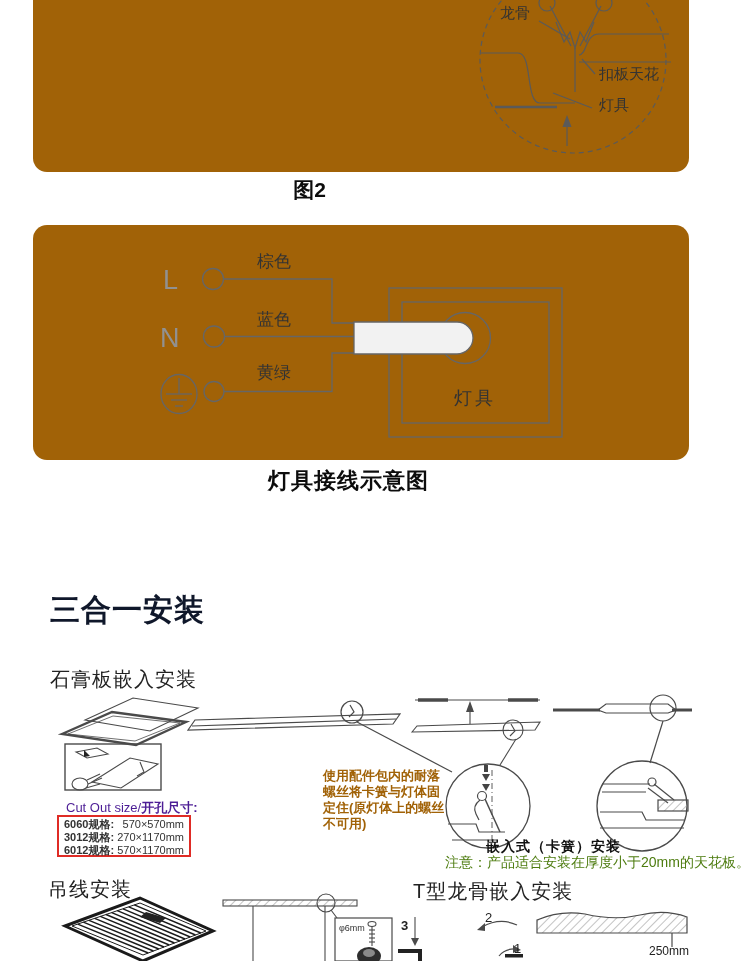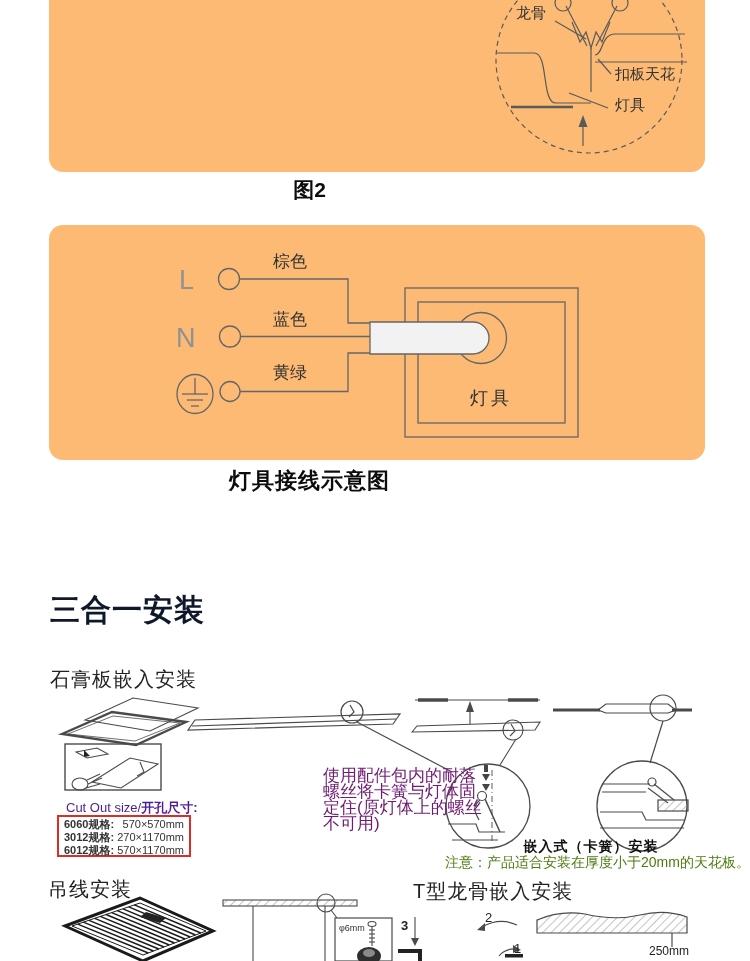--- a/index.html
+++ b/index.html
@@ -1,37 +1,37 @@
 <!DOCTYPE html>
 <html><head>
 <meta charset="utf-8">
 <style>
   html,body{margin:0;padding:0;background:#fff;}
   .canvas{position:relative;width:750px;height:961px;background:#fff;overflow:hidden;
           font-family:"Liberation Sans","DejaVu Sans",sans-serif;color:#111;}
-  .panel{position:absolute;left:49px;width:656px;background:#fdba74;}
+  .panel{position:absolute;left:33px;width:656px;background:#a16207;}
   .panel1{top:0;height:172px;border-radius:0 0 14px 14px;}
   .panel2{top:225px;height:235px;border-radius:14px;}
   .panel svg{position:absolute;left:0;top:0;}
   .caption{position:absolute;left:0;width:619px;text-align:center;font-weight:700;color:#0c0c0c;}
   .cap-fig2{top:176px;font-size:21px;}
-  .cap-wiring{top:466px;font-size:22px;letter-spacing:1px;}
+  .cap-wiring{top:466px;font-size:22px;letter-spacing:1px;padding-left:39px;}
   .main-title{position:absolute;left:50px;top:590px;font-size:30px;font-weight:700;color:#0f172a;letter-spacing:1px;}
   .sec-h{position:absolute;font-size:20px;font-weight:400;color:#222;letter-spacing:1px;}
   .h-gypsum{left:50px;top:666px;}
   .h-susp{left:48px;top:876px;}
   .h-tbar{left:413px;top:878px;}
   .cutout-title{position:absolute;left:66px;top:799px;font-size:13px;color:#4c1d95;}
   .cutout-title .zh{font-weight:700;}
   .cutout-box{position:absolute;left:57px;top:815px;width:134px;height:42px;border:2px solid #df2b25;
               padding:1px 5px 0 5px;box-sizing:border-box;}
   .cutout-row{display:flex;justify-content:space-between;font-size:11px;line-height:13px;color:#333;}
   .cutout-row .spec{font-weight:600;text-align:right;}
-  .screw-note{position:absolute;left:323px;top:768px;font-size:17px;line-height:16px;font-weight:400;color:#701a75;}
-  .clip-cap{position:absolute;left:486px;top:838px;width:210px;text-align:center;font-size:14px;font-weight:700;color:#111;letter-spacing:1px;}
+  .screw-note{position:absolute;left:323px;top:768px;font-size:13px;line-height:16px;font-weight:700;color:#a16207;}
+  .clip-cap{position:absolute;left:486px;top:838px;width:210px;text-align:left;font-size:14px;font-weight:700;color:#111;letter-spacing:1px;}
   .warning{position:absolute;left:445px;top:854px;font-size:14px;font-weight:400;color:#4d7c0f;}
   .num{position:absolute;font-size:13px;color:#222;font-weight:600;}
   .n3{left:401px;top:918px;}
   .n2{left:485px;top:910px;font-weight:400;}
   .n1{left:514px;top:941px;font-weight:400;}
   .dim250{position:absolute;left:649px;top:944px;font-size:12px;color:#222;}
   svg text{font-family:"Liberation Sans","DejaVu Sans",sans-serif;}
   #diagrams{position:absolute;left:0;top:660px;}
 </style>
 </head>

